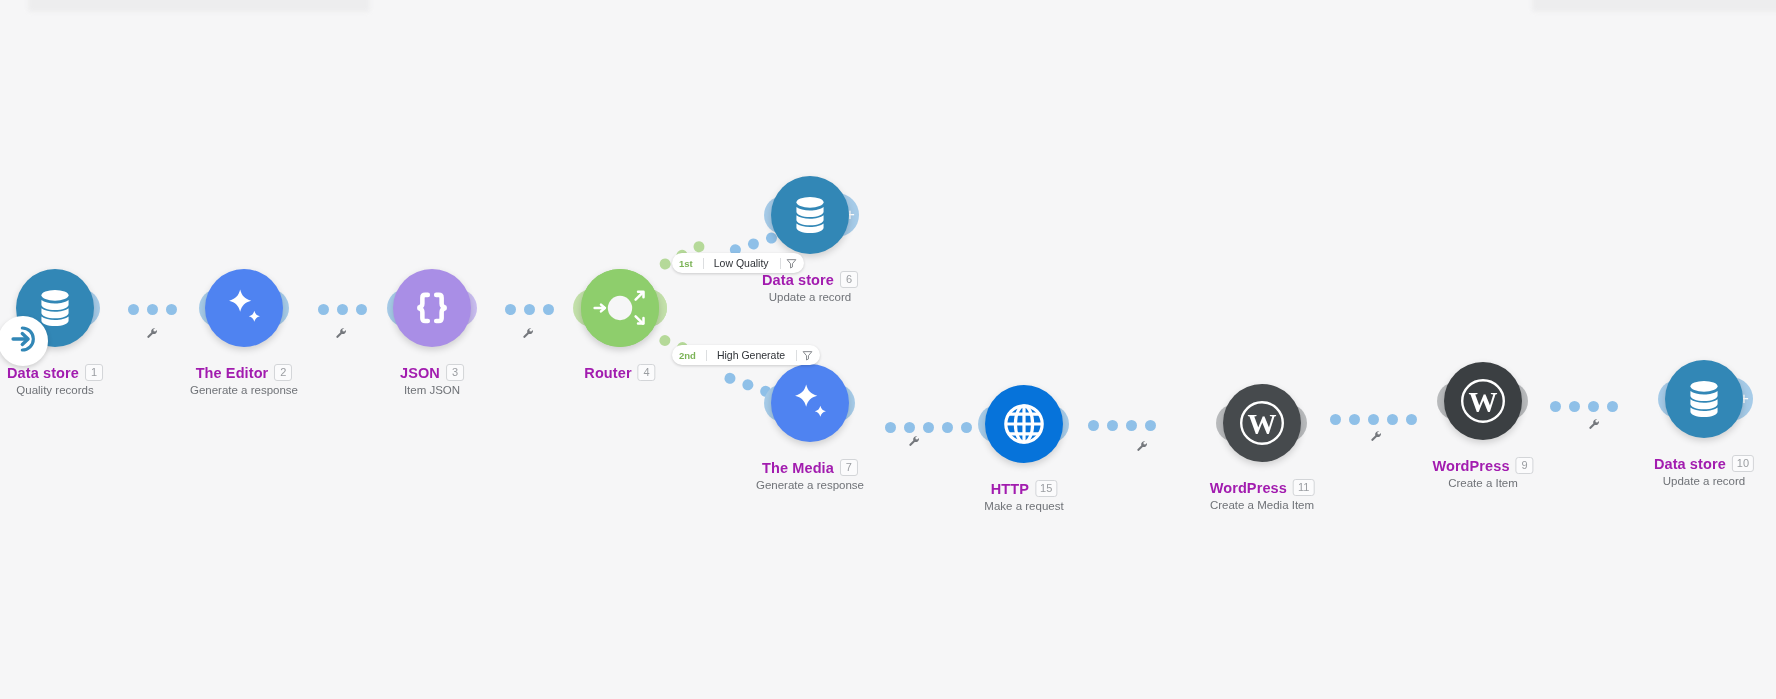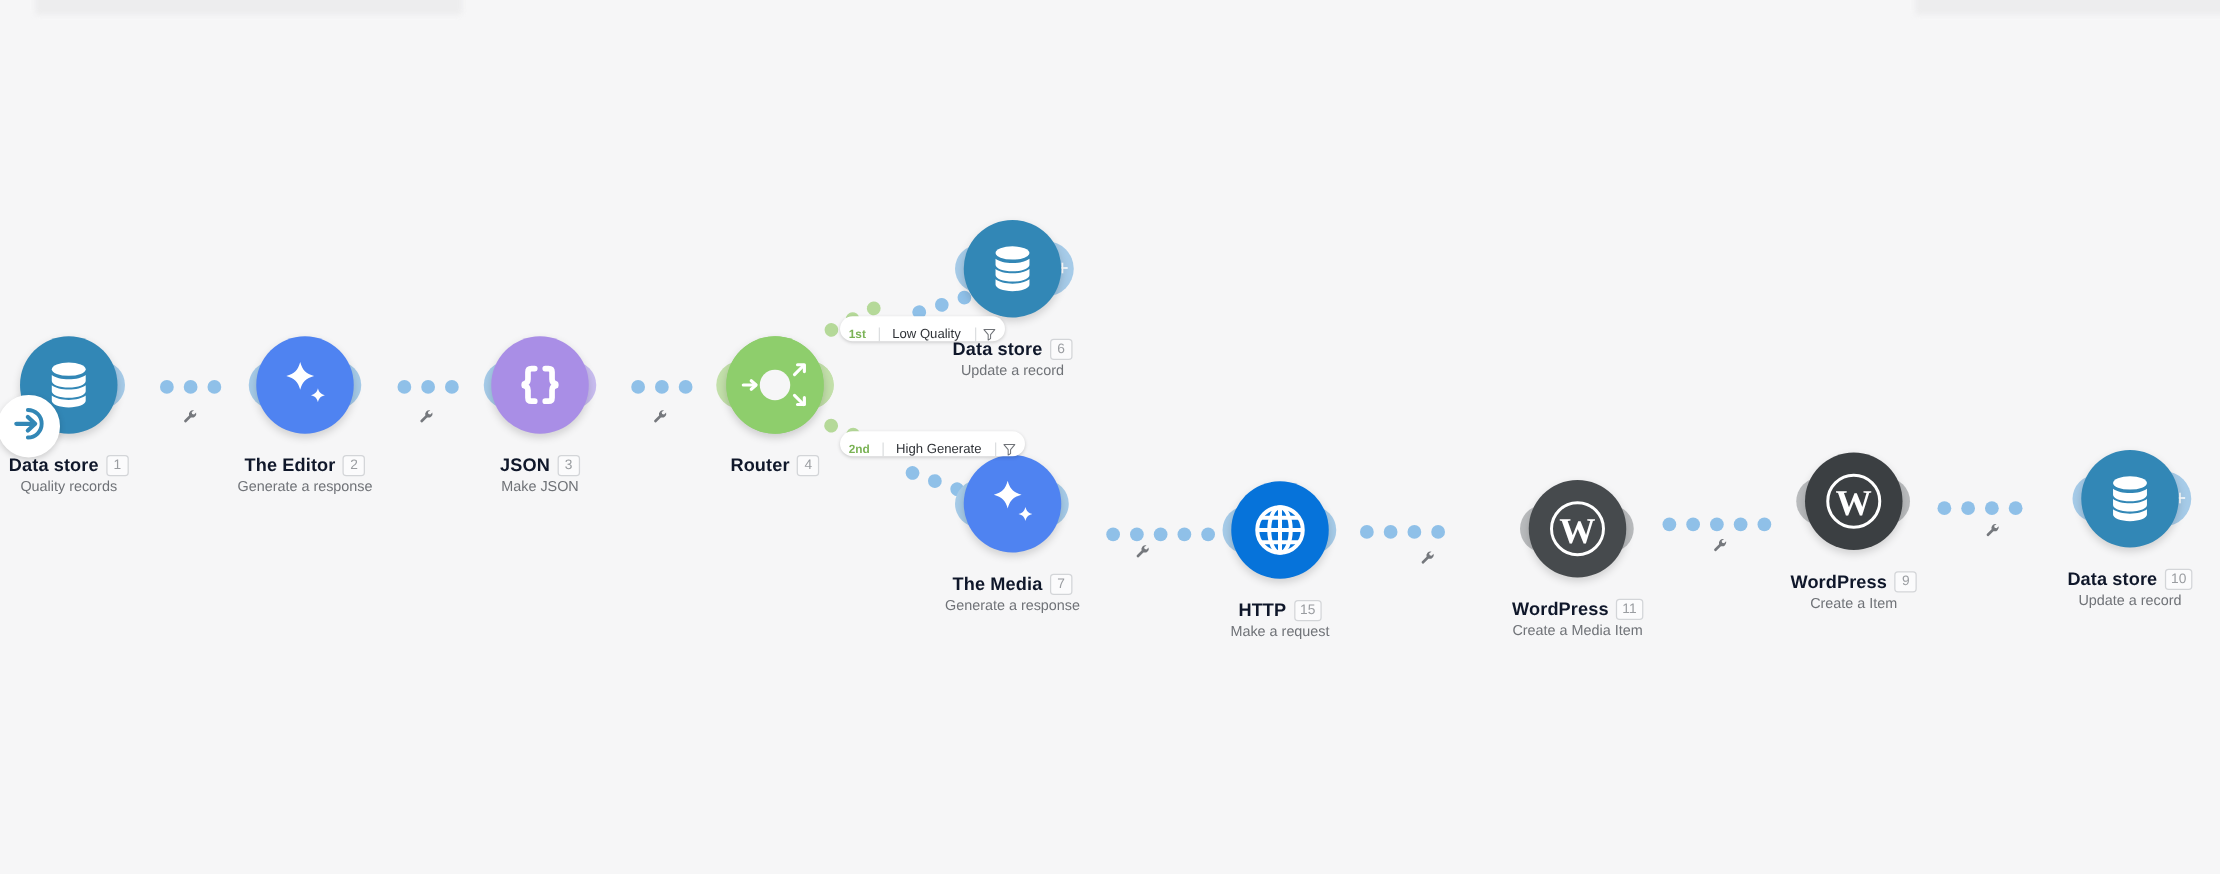--- a/index.html
+++ b/index.html
@@ -122,21 +122,21 @@
   }
   .title-row {
     display: flex;
     align-items: center;
     justify-content: center;
     gap: 6px;
   }
   .node-title {
     font-size: 14.5px;
     font-weight: bold;
-    color: #0f172a;
+    color: #a21caf;
     letter-spacing: .1px;
   }
   .node-badge {
     font-size: 11px;
     color: #9a9da1;
     border: 1px solid #d3d5d8;
     border-radius: 3px;
     background: #fbfbfc;
     padding: 0px 4px 1px;
     line-height: 14px;
@@ -146,21 +146,21 @@
   .node-sub {
     margin-top: 3px;
     font-size: 11.5px;
     color: #6f7277;
   }
 
   
   .route-pill {
     position: absolute;
     display: flex;
-    align-items: flex-end;
+    align-items: center;
     gap: 4px;
     background: #ffffff;
     border-radius: 11px;
     height: 20px;
     padding: 0 7px;
     box-shadow: 0 1px 3px rgba(0,0,0,.18);
     font-size: 10.5px;
     color: #34373b;
     z-index: 7;
     white-space: nowrap;
@@ -380,21 +380,21 @@
           <path d="M14.4 4.5h1.5c1 0 1.6.6 1.6 1.6v3.3c0 1.2.6 1.9 1.7 2.1v.8c-1.1.2-1.7.9-1.7 2.1v3.4c0 1-.6 1.6-1.6 1.6h-1.5"></path>
         </g>
           </svg>
       </span>
     </div>
     <div class="labels">
       <div class="title-row">
         <span class="node-title">JSON</span>
         <span class="node-badge">3</span>
       </div>
-      <div class="node-sub">Make JSON</div>
+      <div class="node-sub">Item JSON</div>
     </div>
   </div>
 
   <div class="node" style="left:620px; top:308px;">
     <div class="socket in green" style="left:-47px;"></div>
     <div class="socket out green" style="left:28px; top:26%;"></div>
     <div class="socket out green" style="left:28px; top:76%;"></div>
     <div class="bubble c-router">
       <svg width="80" height="80" viewBox="0 0 80 80">
         <circle cx="40" cy="40" r="40" fill="#8ece6c"></circle>

